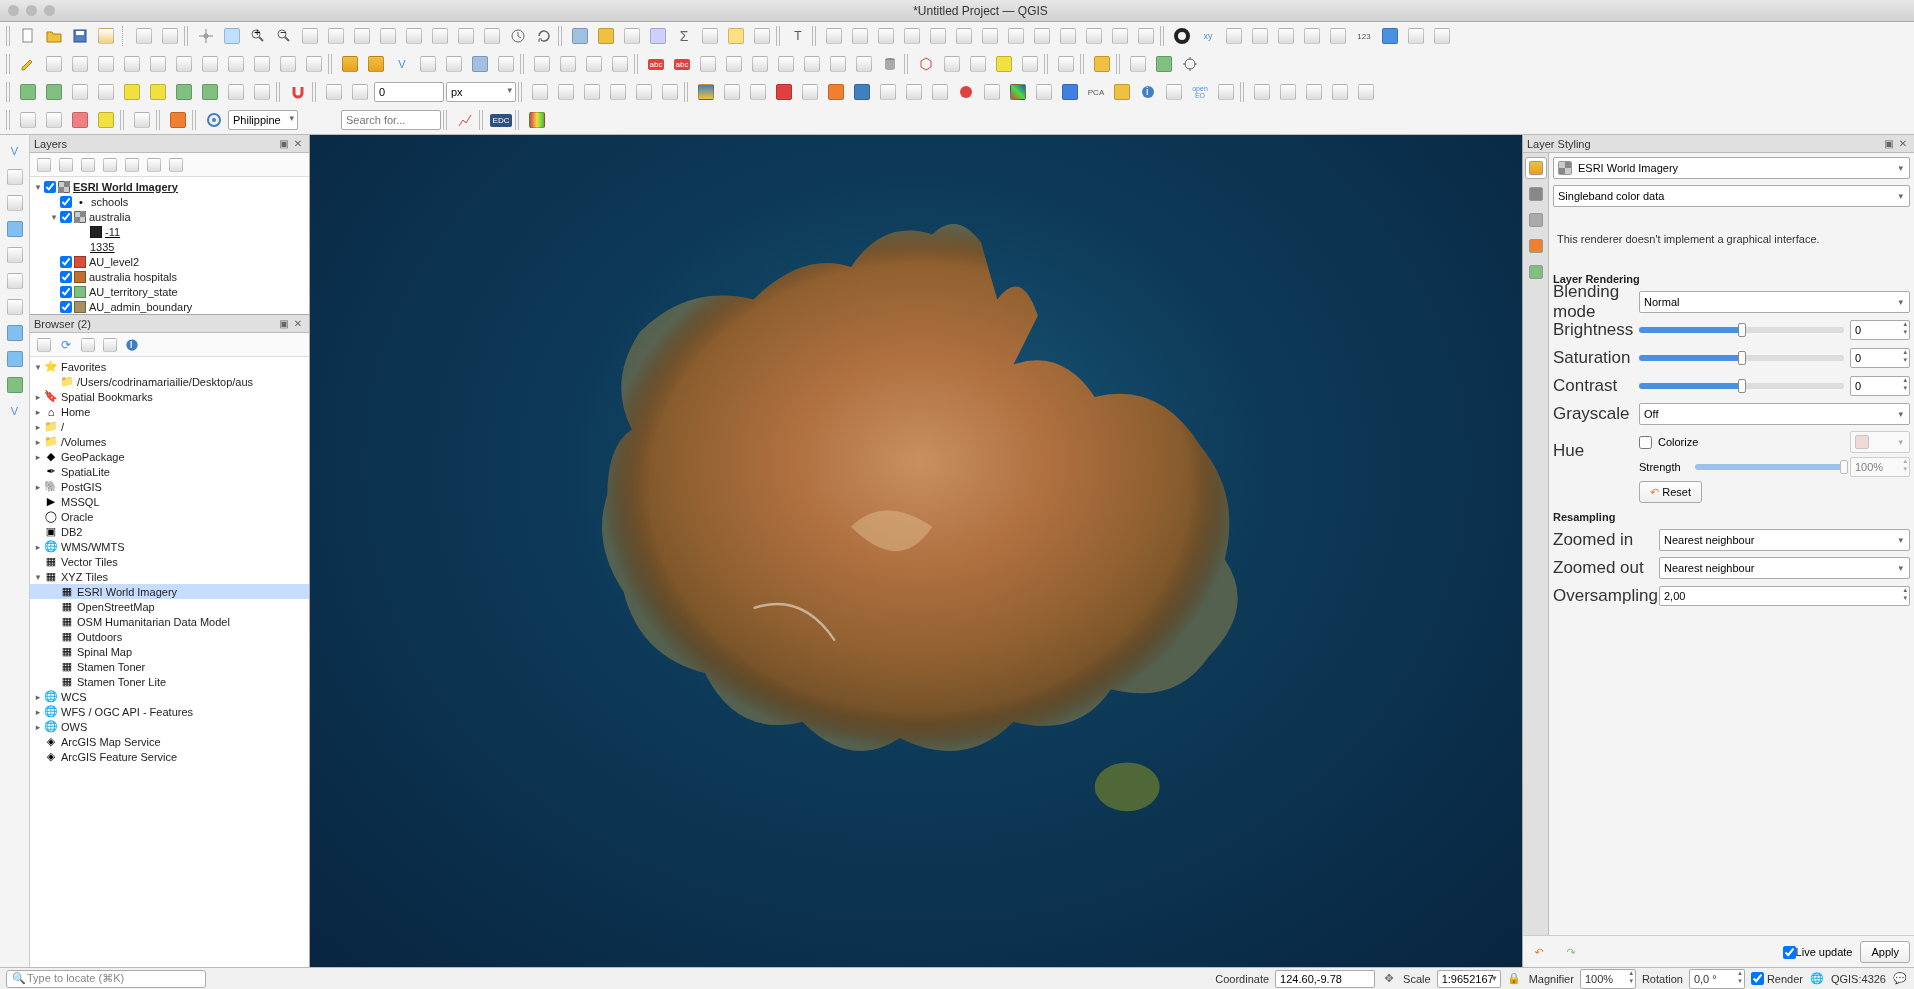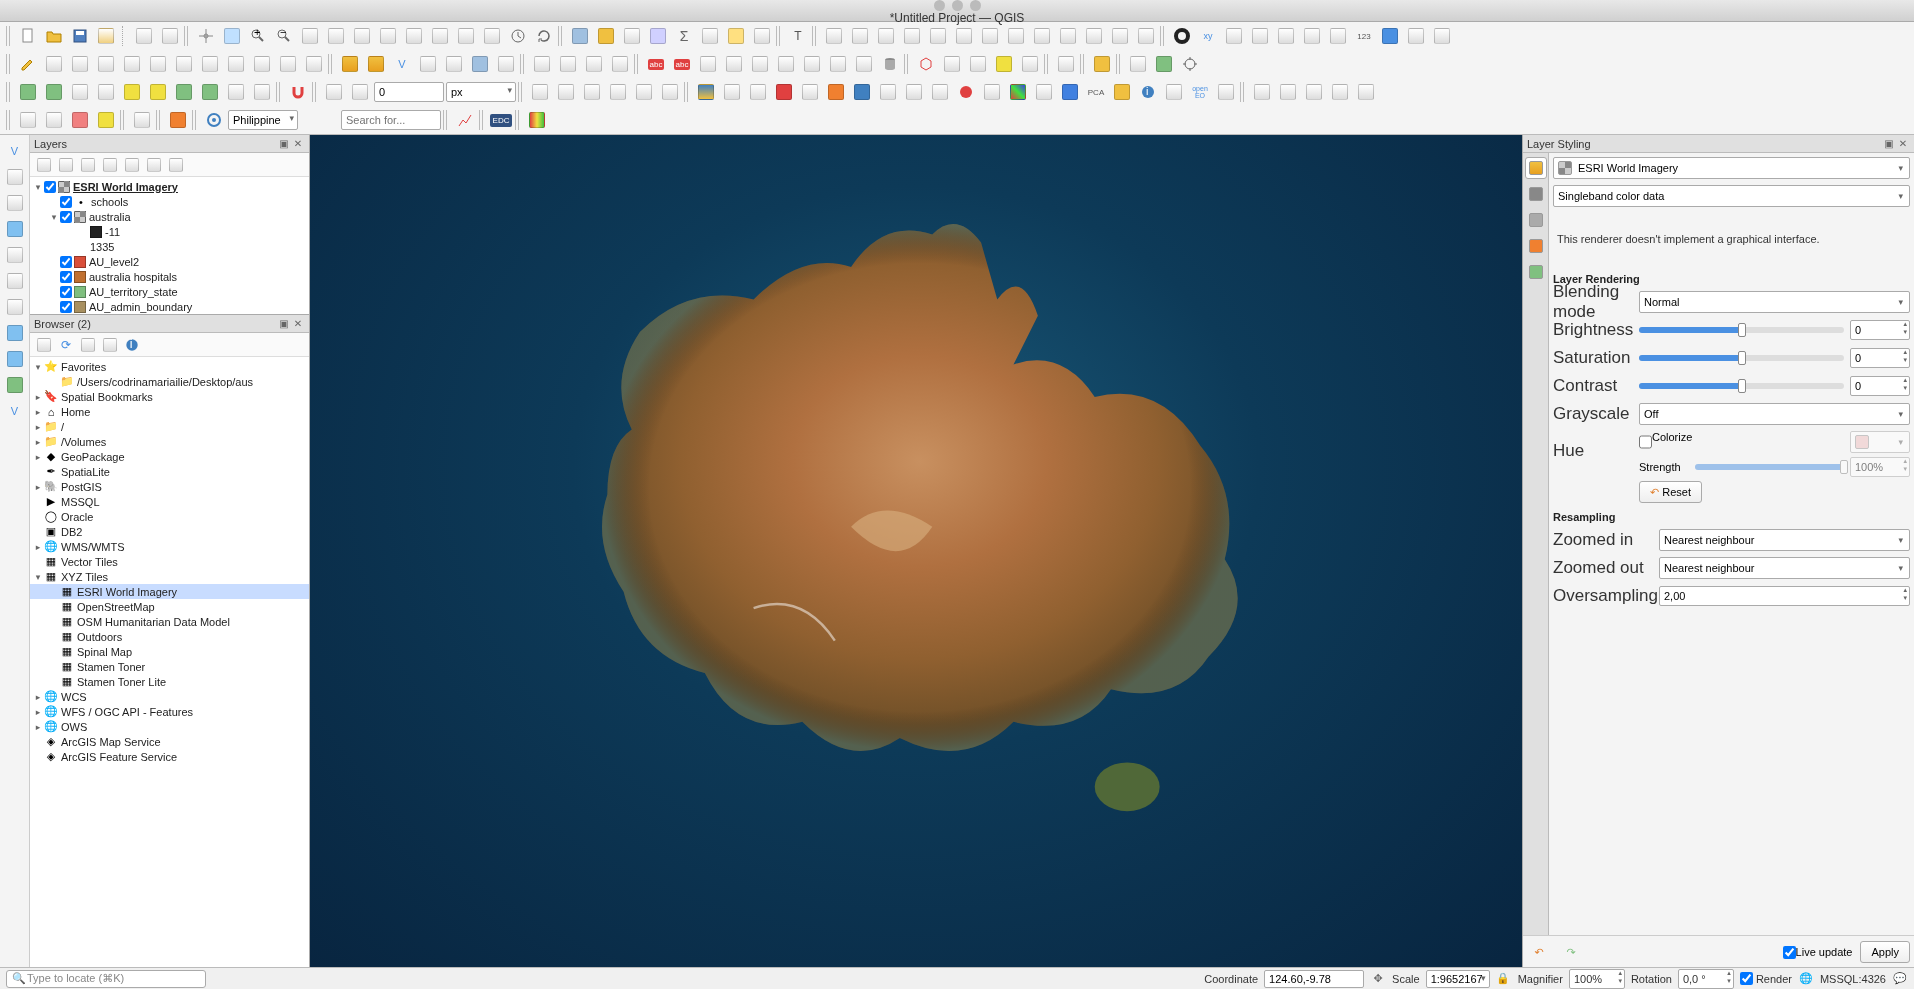--- a/index.html
+++ b/index.html
@@ -1,17 +1,17 @@
 <!DOCTYPE html>
 <html><head>
 <meta charset="utf-8">
 <style>
 * { box-sizing: border-box; margin: 0; padding: 0; font-family: -apple-system, "Helvetica Neue", Arial, sans-serif; font-size: 11px; }
 body { background: #f0f0f0; overflow: hidden; width: 1914px; height: 989px; position: relative; }
-.titlebar { height: 22px; background: linear-gradient(#e8e8e8,#d0d0d0); display: flex; align-items: center; padding: 0 8px; border-bottom: 1px solid #aaa; flex-direction: column; }
+.titlebar { height: 22px; background: linear-gradient(#e8e8e8,#d0d0d0); display: flex; align-items: center; padding: 0 8px; border-bottom: 1px solid #aaa; }
 .mac-dots { display: flex; gap: 7px; }
 .mac-dot { width: 11px; height: 11px; border-radius: 50%; background: #bbb; }
 .titlebar-title { flex: 1; text-align: center; color: #333; font-size: 12px; }
 .toolbar-rows { background: #f4f4f4; border-bottom: 1px solid #bbb; }
 .toolbar-row { display: flex; align-items: center; height: 28px; padding: 0 6px; gap: 2px; flex-wrap: nowrap; overflow: hidden; }
 .tb-btn { width: 24px; height: 24px; display: flex; align-items: center; justify-content: center; border: 1px solid transparent; border-radius: 3px; cursor: pointer; color: #555; background: transparent; flex-shrink: 0; }
 .tb-btn svg { width: 16px; height: 16px; }
 .tb-sep { width: 6px; height: 20px; border-left: 1px dotted #aaa; margin: 0 2px; flex-shrink: 0; }
 .tb-handle { width: 6px; height: 20px; background: repeating-linear-gradient(90deg,#bbb 0 1px,transparent 1px 3px); margin-right: 2px; flex-shrink: 0; }
 .tb-input { height: 20px; border: 1px solid #aaa; background: #fff; padding: 0 4px; border-radius: 2px; }
@@ -30,21 +30,21 @@
 .panel-body { flex: 1; overflow: auto; background: #fff; padding: 2px 0; }
 .tree-row { display: flex; align-items: center; height: 15px; padding: 0 2px; cursor: pointer; white-space: nowrap; }
 .tree-row.selected { background: #c8dcff; }
 .tree-row .exp { width: 12px; text-align: center; color: #666; font-size: 9px; }
 .tree-row .chk { width: 12px; height: 12px; margin-right: 2px; }
 .tree-row .ico { width: 14px; height: 12px; margin-right: 3px; display: inline-flex; align-items: center; justify-content: center; }
 .tree-row .lbl { font-size: 11px; color: #222; }
 .tree-row.bold .lbl { font-weight: bold; text-decoration: underline; }
 .indent-0 { padding-left: 2px; }
 .indent-1 { padding-left: 18px; }
-.indent-2 { padding-left: 34px; }
+.indent-2 { padding-left: 34px; text-decoration: underline; }
 .swatch { width: 12px; height: 12px; display: inline-block; margin-right: 3px; border: 1px solid rgba(0,0,0,0.3); }
 
 .canvas { flex: 1; position: relative; background: linear-gradient(180deg,#0a2845 0%,#0d3558 100%); overflow: hidden; }
 .ocean { position: absolute; inset: 0; background: radial-gradient(ellipse at 50% 40%, #1a5a7a 0%, #0d3a58 40%, #082540 100%); }
 .australia { position: absolute; left: 8%; top: 8%; width: 84%; height: 78%; }
 .australia svg { width: 100%; height: 100%; }
 
 .right-col { width: 392px; display: flex; flex-direction: column; border-left: 1px solid #aaa; background: #f4f4f4; }
 .right-tabs { width: 26px; background: #e0e0e0; border-right: 1px solid #bbb; display: flex; flex-direction: column; padding-top: 4px; gap: 4px; align-items: center; }
 .rtab { width: 22px; height: 22px; border-radius: 3px; cursor: pointer; display: flex; align-items: center; justify-content: center; }
@@ -1026,21 +1026,21 @@
         </div>
         <div class="form-row">
           <span class="flabel">Grayscale</span>
           <div class="combo" style="flex:1">
               <span>Off</span>
             </div>
         </div>
         <div class="form-row" style="align-items:flex-start;height:auto">
           <span class="flabel" style="padding-top:10px">Hue</span>
           <div style="flex:1;display:flex;flex-direction:column;gap:4px">
-            <div style="display:flex;">
+            <div style="display:flex;align-items:center;gap:6px">
               <input type="checkbox" style="">
               <span>Colorize</span>
               <span style="flex:1"></span>
               <div class="combo" style="width:60px;opacity:0.5">
                   <span class="color-box" style="background:#f0c0c0"></span>
                 </div>
             </div>
             <div style="display:flex;align-items:center;gap:6px">
               <span style="width:50px">Strength</span>
               <div class="slider" style="opacity:0.5">
@@ -1120,15 +1120,15 @@
     </div>
   <span>Rotation</span>
   <div class="spin" style="width:56px">
       <span>0,0 °</span>
     </div>
   <label style="display:flex;align-items:center;gap:3px">
     <input type="checkbox" checked="" style="">
     <span>Render</span>
   </label>
   <span class="sicon">🌐</span>
-  <span>MSSQL:4326</span>
+  <span>QGIS:4326</span>
   <span class="sicon">💬</span>
 </div>
 
 </body></html>

